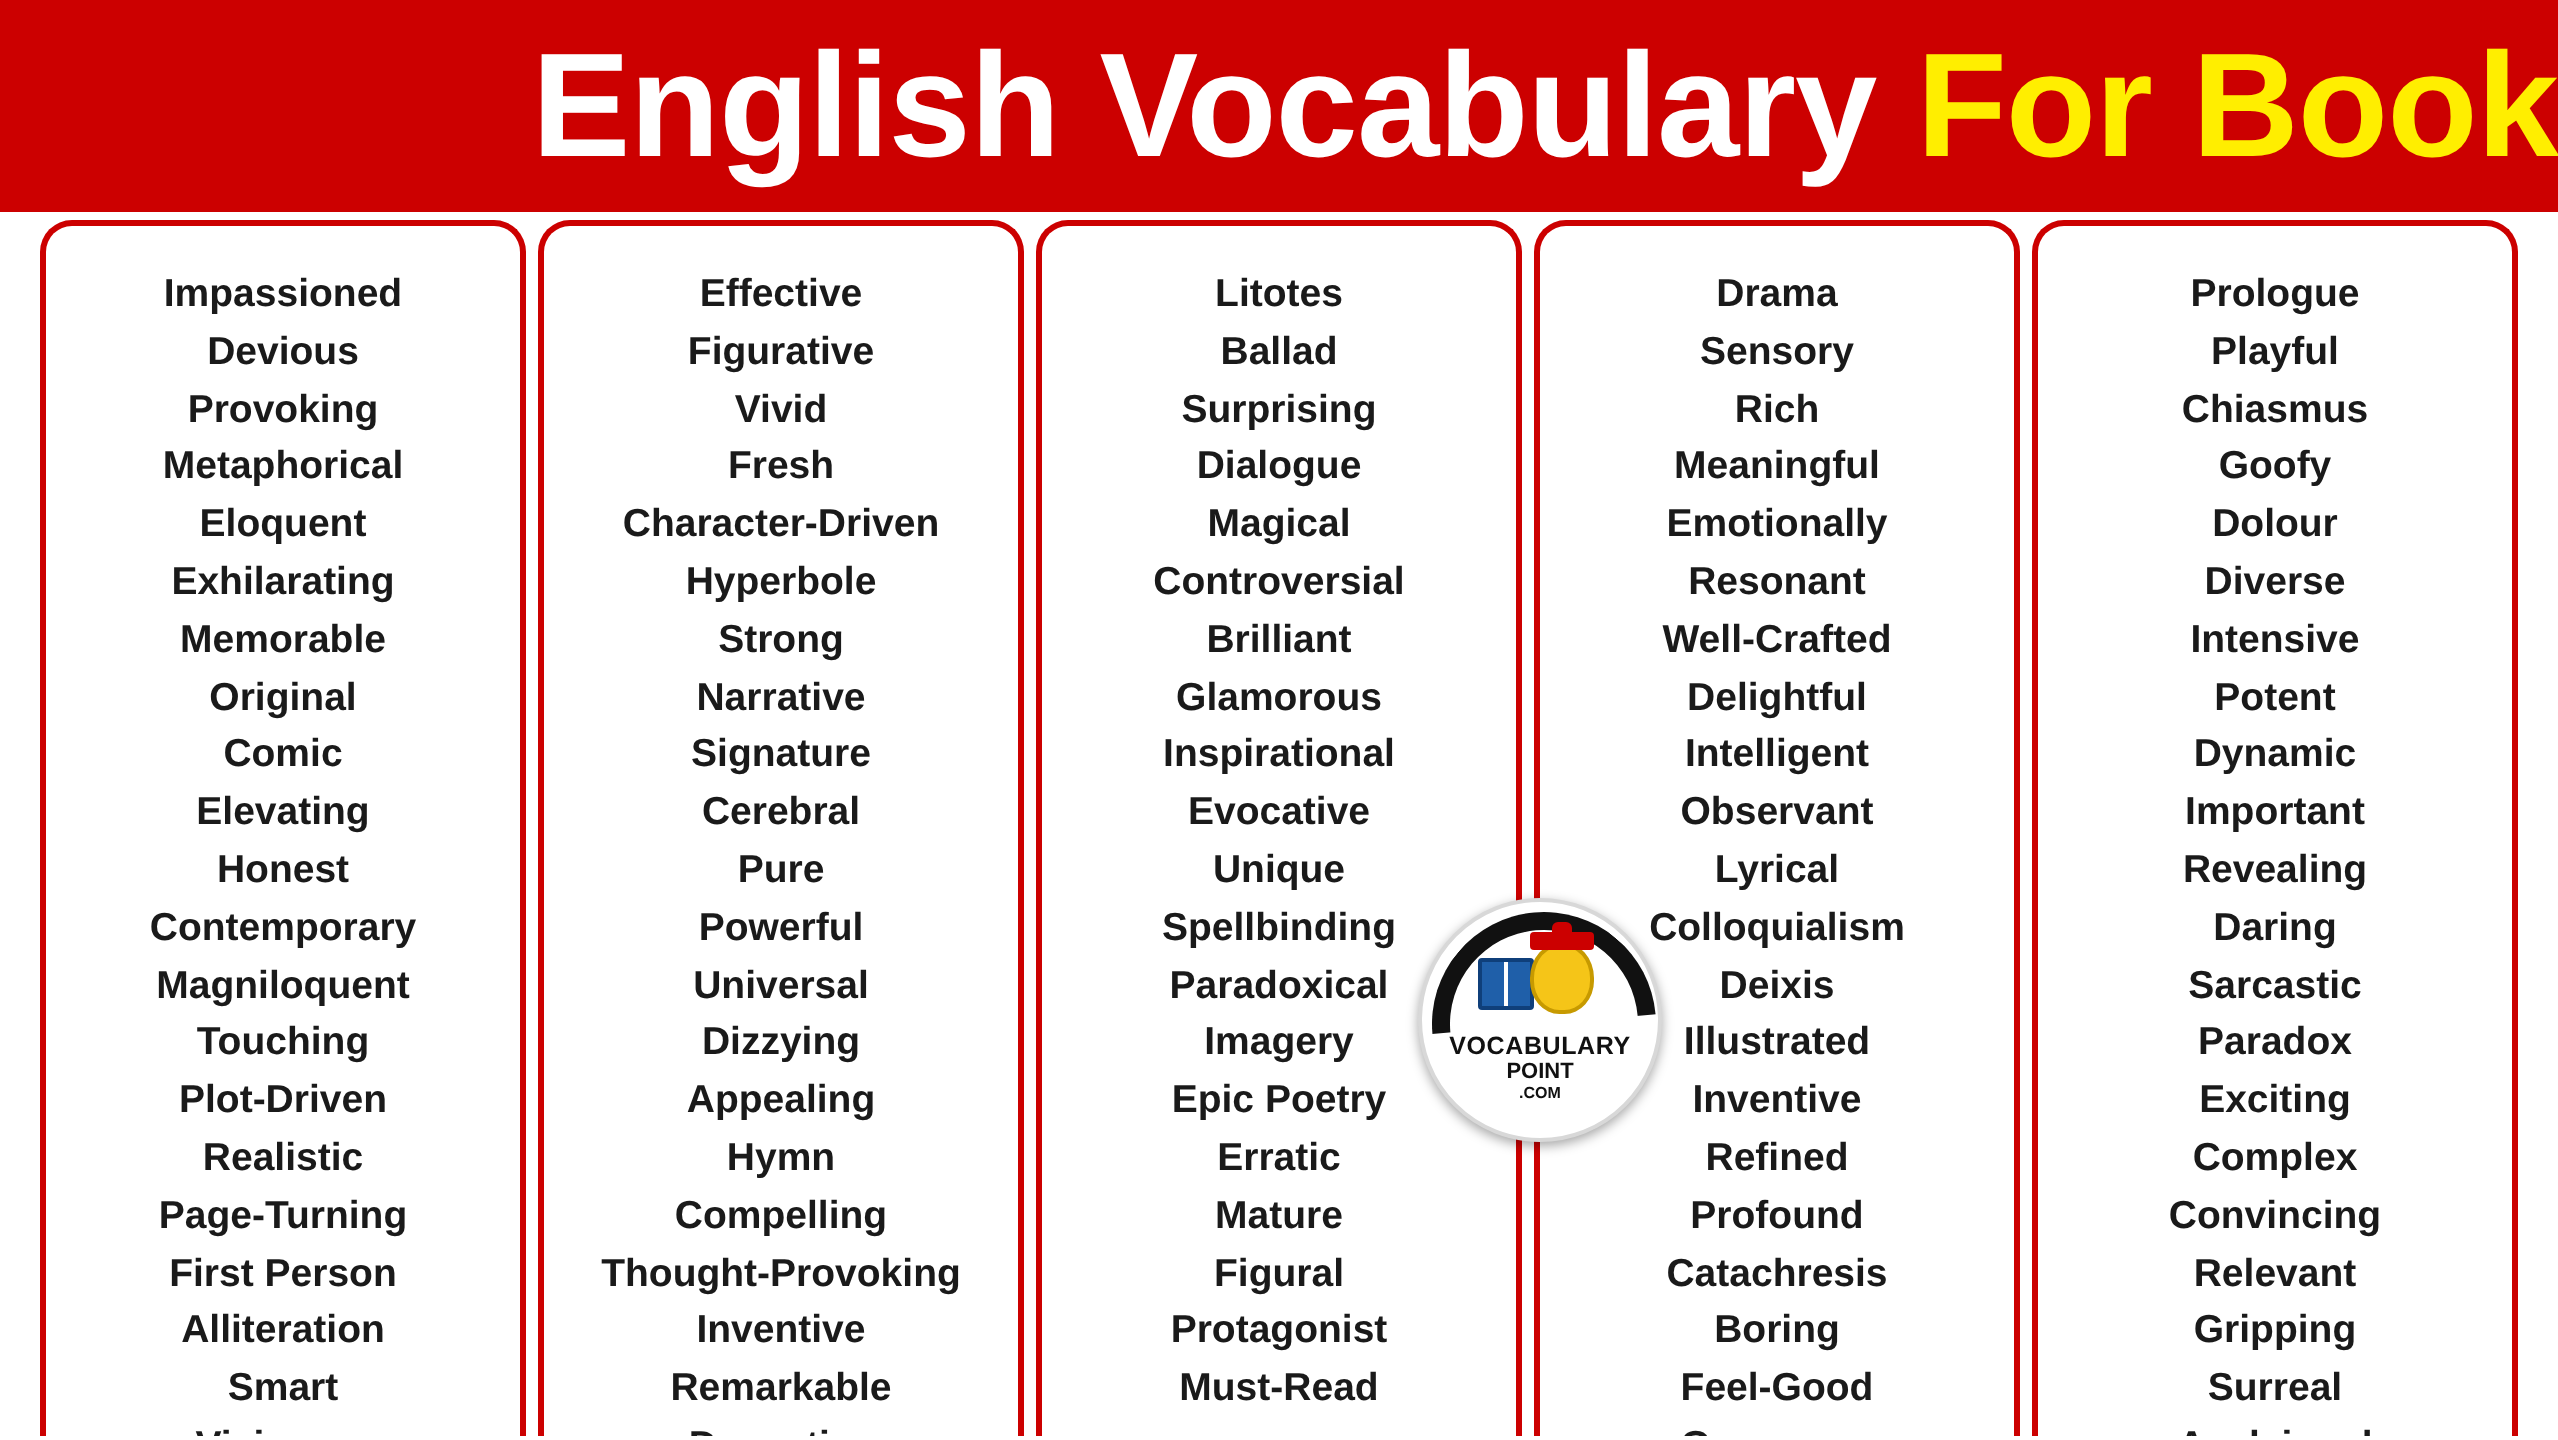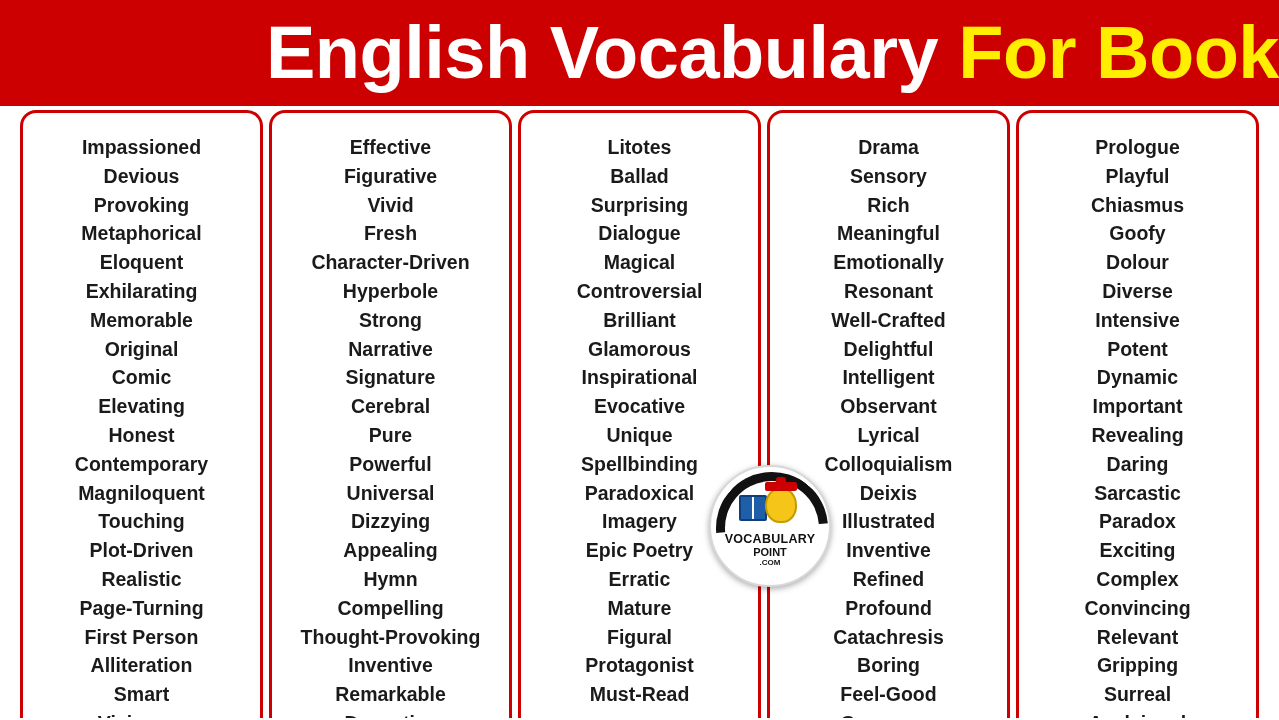--- a/index.html
+++ b/index.html
@@ -68,21 +68,21 @@
     color: #1a1a1a;
     line-height: 28.8px;
     text-align: center;
     white-space: nowrap;
   }
 
   
   .logo {
     position: absolute;
     left: 709px;
-    top: 465px;
+    top: 449px;
     width: 122px;
     height: 122px;
     border-radius: 50%;
     background: #ffffff;
     border: 2px solid #d8d8d8;
     box-shadow: 0 2px 6px rgba(0,0,0,0.35);
     display: flex;
     flex-direction: column;
     align-items: center;
     justify-content: center;

